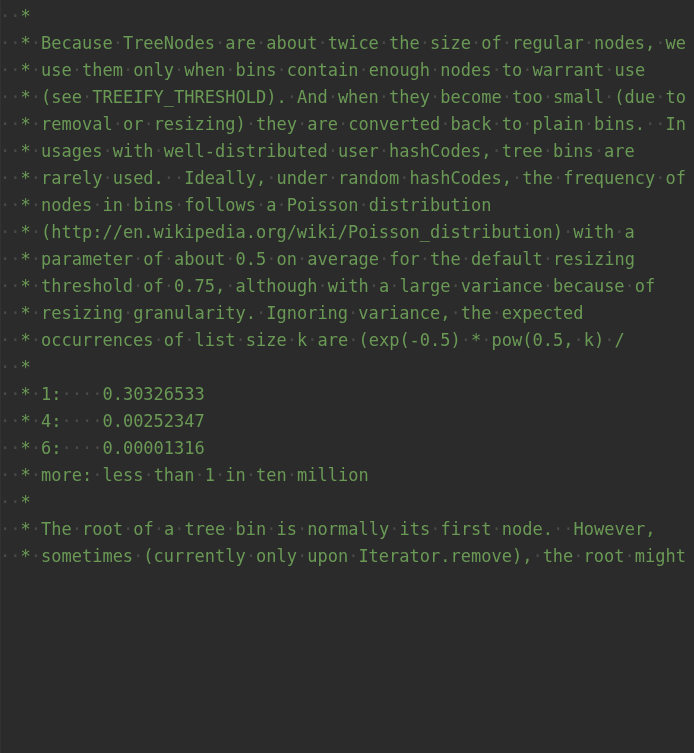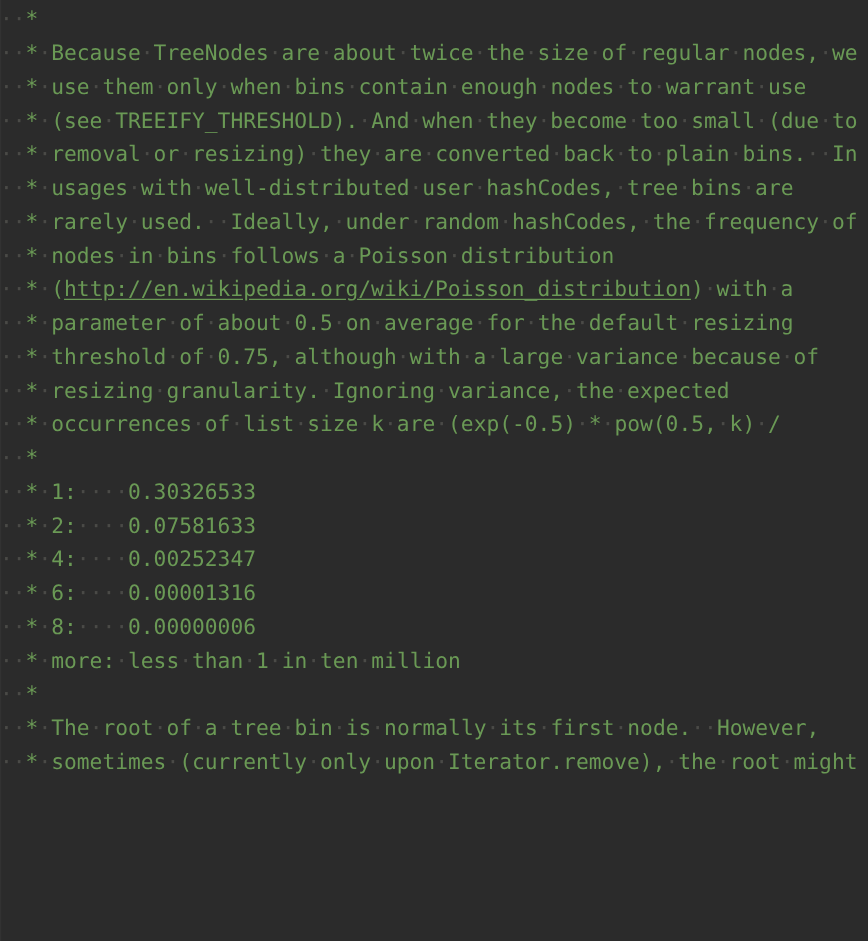--- a/index.html
+++ b/index.html
@@ -49,21 +49,20 @@
     color: #6a9955;
   }
 
   .star {
     color: #6a9955;
   }
 
   
   .link {
     color: #6a9955;
-    text-decoration: underline;
     text-decoration-color: #6a9955;
     text-underline-offset: 2px;
     cursor: pointer;
   }
 
   
   .indent-guide {
     position: absolute;
     top: 0;
     left: 0px;
@@ -86,22 +85,20 @@
       <div class="code-line" id="line-6"><span class="ws">··</span><span class="star">*</span><span class="ws">·</span><span class="cmt">usages</span><span class="ws">·</span><span class="cmt">with</span><span class="ws">·</span><span class="cmt">well-distributed</span><span class="ws">·</span><span class="cmt">user</span><span class="ws">·</span><span class="cmt">hashCodes,</span><span class="ws">·</span><span class="cmt">tree</span><span class="ws">·</span><span class="cmt">bins</span><span class="ws">·</span><span class="cmt">are</span></div>
       <div class="code-line" id="line-7"><span class="ws">··</span><span class="star">*</span><span class="ws">·</span><span class="cmt">rarely</span><span class="ws">·</span><span class="cmt">used.</span><span class="ws">··</span><span class="cmt">Ideally,</span><span class="ws">·</span><span class="cmt">under</span><span class="ws">·</span><span class="cmt">random</span><span class="ws">·</span><span class="cmt">hashCodes,</span><span class="ws">·</span><span class="cmt">the</span><span class="ws">·</span><span class="cmt">frequency</span><span class="ws">·</span><span class="cmt">of</span></div>
       <div class="code-line" id="line-8"><span class="ws">··</span><span class="star">*</span><span class="ws">·</span><span class="cmt">nodes</span><span class="ws">·</span><span class="cmt">in</span><span class="ws">·</span><span class="cmt">bins</span><span class="ws">·</span><span class="cmt">follows</span><span class="ws">·</span><span class="cmt">a</span><span class="ws">·</span><span class="cmt">Poisson</span><span class="ws">·</span><span class="cmt">distribution</span></div>
       <div class="code-line" id="line-9"><span class="ws">··</span><span class="star">*</span><span class="ws">·</span><span class="cmt">(</span><span class="link">http://en.wikipedia.org/wiki/Poisson_distribution</span><span class="cmt">)</span><span class="ws">·</span><span class="cmt">with</span><span class="ws">·</span><span class="cmt">a</span></div>
       <div class="code-line" id="line-10"><span class="ws">··</span><span class="star">*</span><span class="ws">·</span><span class="cmt">parameter</span><span class="ws">·</span><span class="cmt">of</span><span class="ws">·</span><span class="cmt">about</span><span class="ws">·</span><span class="cmt">0.5</span><span class="ws">·</span><span class="cmt">on</span><span class="ws">·</span><span class="cmt">average</span><span class="ws">·</span><span class="cmt">for</span><span class="ws">·</span><span class="cmt">the</span><span class="ws">·</span><span class="cmt">default</span><span class="ws">·</span><span class="cmt">resizing</span></div>
       <div class="code-line" id="line-11"><span class="ws">··</span><span class="star">*</span><span class="ws">·</span><span class="cmt">threshold</span><span class="ws">·</span><span class="cmt">of</span><span class="ws">·</span><span class="cmt">0.75,</span><span class="ws">·</span><span class="cmt">although</span><span class="ws">·</span><span class="cmt">with</span><span class="ws">·</span><span class="cmt">a</span><span class="ws">·</span><span class="cmt">large</span><span class="ws">·</span><span class="cmt">variance</span><span class="ws">·</span><span class="cmt">because</span><span class="ws">·</span><span class="cmt">of</span></div>
       <div class="code-line" id="line-12"><span class="ws">··</span><span class="star">*</span><span class="ws">·</span><span class="cmt">resizing</span><span class="ws">·</span><span class="cmt">granularity.</span><span class="ws">·</span><span class="cmt">Ignoring</span><span class="ws">·</span><span class="cmt">variance,</span><span class="ws">·</span><span class="cmt">the</span><span class="ws">·</span><span class="cmt">expected</span></div>
       <div class="code-line" id="line-13"><span class="ws">··</span><span class="star">*</span><span class="ws">·</span><span class="cmt">occurrences</span><span class="ws">·</span><span class="cmt">of</span><span class="ws">·</span><span class="cmt">list</span><span class="ws">·</span><span class="cmt">size</span><span class="ws">·</span><span class="cmt">k</span><span class="ws">·</span><span class="cmt">are</span><span class="ws">·</span><span class="cmt">(exp(-0.5)</span><span class="ws">·</span><span class="cmt">*</span><span class="ws">·</span><span class="cmt">pow(0.5,</span><span class="ws">·</span><span class="cmt">k)</span><span class="ws">·</span><span class="cmt">/</span></div>
       <div class="code-line" id="line-15"><span class="ws">··</span><span class="star">*</span></div>
       <div class="code-line" id="line-17"><span class="ws">··</span><span class="star">*</span><span class="ws">·</span><span class="cmt">1:</span><span class="ws">····</span><span class="cmt">0.30326533</span></div>
-      <div class="code-line" id="line-18"><span class="ws">··</span><span class="star">*</span><span class="ws">·</span><span class="cmt">2:</span><span class="ws">····</span><span class="cmt">0.07581633</span></div>
       <div class="code-line" id="line-20"><span class="ws">··</span><span class="star">*</span><span class="ws">·</span><span class="cmt">4:</span><span class="ws">····</span><span class="cmt">0.00252347</span></div>
       <div class="code-line" id="line-22"><span class="ws">··</span><span class="star">*</span><span class="ws">·</span><span class="cmt">6:</span><span class="ws">····</span><span class="cmt">0.00001316</span></div>
-      <div class="code-line" id="line-24"><span class="ws">··</span><span class="star">*</span><span class="ws">·</span><span class="cmt">8:</span><span class="ws">····</span><span class="cmt">0.00000006</span></div>
       <div class="code-line" id="line-25"><span class="ws">··</span><span class="star">*</span><span class="ws">·</span><span class="cmt">more:</span><span class="ws">·</span><span class="cmt">less</span><span class="ws">·</span><span class="cmt">than</span><span class="ws">·</span><span class="cmt">1</span><span class="ws">·</span><span class="cmt">in</span><span class="ws">·</span><span class="cmt">ten</span><span class="ws">·</span><span class="cmt">million</span></div>
       <div class="code-line" id="line-26"><span class="ws">··</span><span class="star">*</span></div>
       <div class="code-line" id="line-27"><span class="ws">··</span><span class="star">*</span><span class="ws">·</span><span class="cmt">The</span><span class="ws">·</span><span class="cmt">root</span><span class="ws">·</span><span class="cmt">of</span><span class="ws">·</span><span class="cmt">a</span><span class="ws">·</span><span class="cmt">tree</span><span class="ws">·</span><span class="cmt">bin</span><span class="ws">·</span><span class="cmt">is</span><span class="ws">·</span><span class="cmt">normally</span><span class="ws">·</span><span class="cmt">its</span><span class="ws">·</span><span class="cmt">first</span><span class="ws">·</span><span class="cmt">node.</span><span class="ws">··</span><span class="cmt">However,</span></div>
       <div class="code-line" id="line-28"><span class="ws">··</span><span class="star">*</span><span class="ws">·</span><span class="cmt">sometimes</span><span class="ws">·</span><span class="cmt">(currently</span><span class="ws">·</span><span class="cmt">only</span><span class="ws">·</span><span class="cmt">upon</span><span class="ws">·</span><span class="cmt">Iterator.remove),</span><span class="ws">·</span><span class="cmt">the</span><span class="ws">·</span><span class="cmt">root</span><span class="ws">·</span><span class="cmt">might</span></div>
     </div>
 </div>
 
 </body></html>

